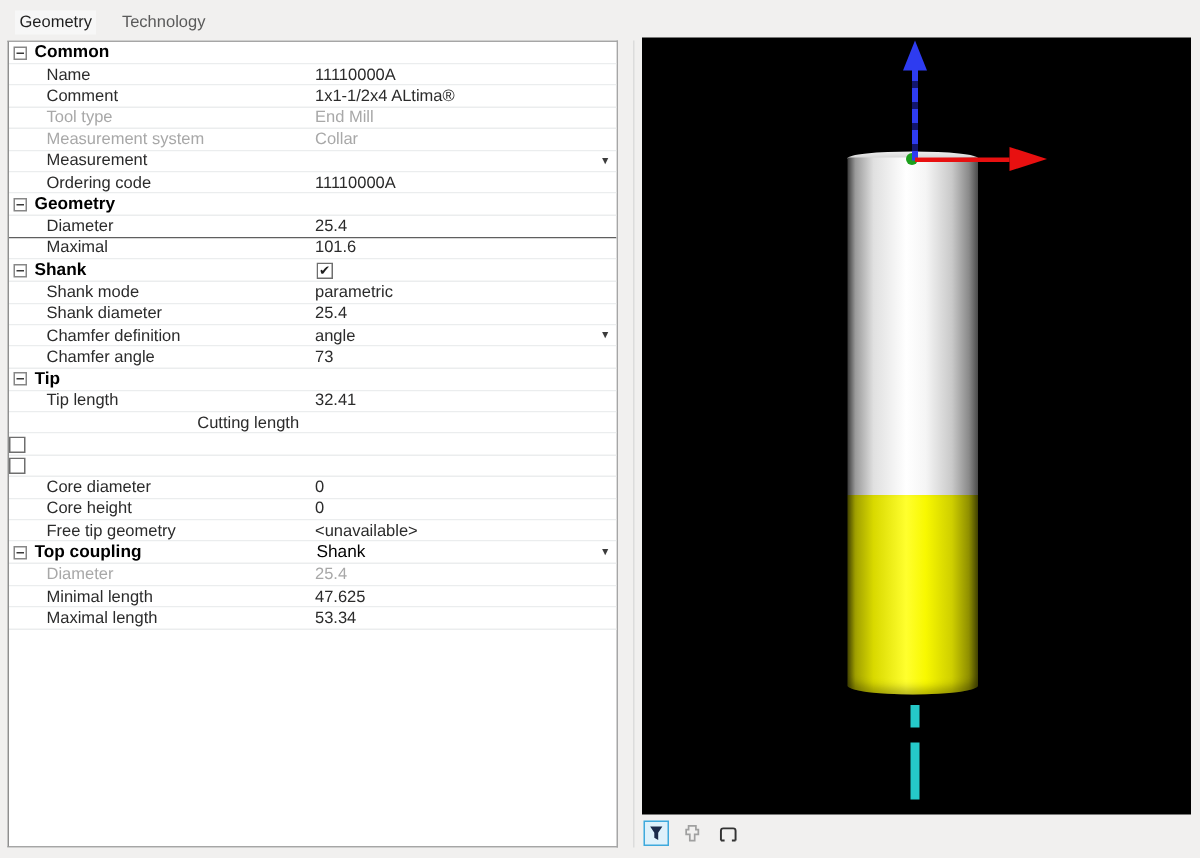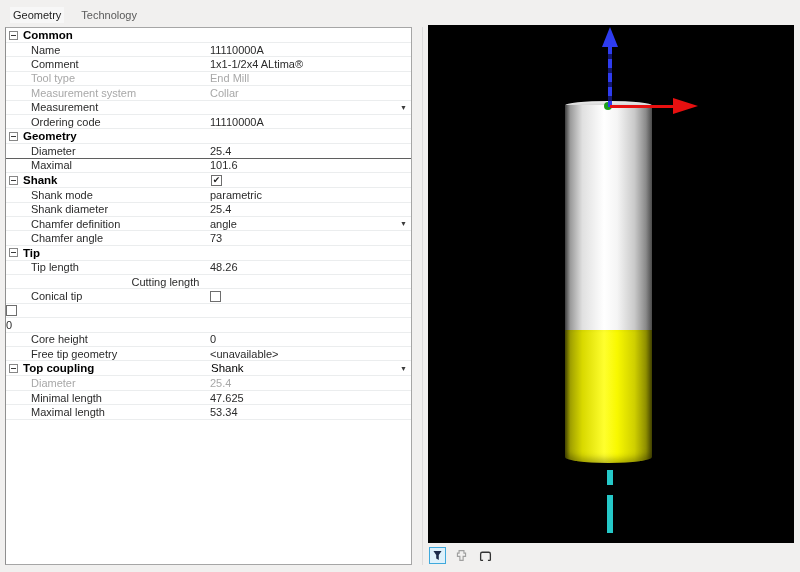--- a/index.html
+++ b/index.html
@@ -194,38 +194,38 @@
       </div>
     </div>
     <div class="row header-row">
       <span class="expander"></span>
       <div class="label-cell"><span class="sec-title">Tip</span></div>
       <div class="value-cell"></div>
     </div>
     <div class="row prop-row">
       <div class="label-cell">Tip length</div>
       <div class="value-cell">
-        <span class="value-text">48.26</span>
+        <span class="value-text">32.41</span>
       </div>
     </div>
     <div class="row prop-row">
       <div class="label-cell">Cutting length</div>
     </div>
     <div class="row prop-row">
-      <div class="label-cell">Conical tip</div>
       <div class="value-cell">
         <span class="checkbox"></span>
       </div>
     </div>
     <div class="row prop-row">
       <div class="value-cell">
         <span class="checkbox"></span>
       </div>
     </div>
     <div class="row prop-row">
+      <div class="label-cell">Core diameter</div>
       <div class="value-cell">
         <span class="value-text">0</span>
       </div>
     </div>
     <div class="row prop-row">
       <div class="label-cell">Core height</div>
       <div class="value-cell">
         <span class="value-text">0</span>
       </div>
     </div>

